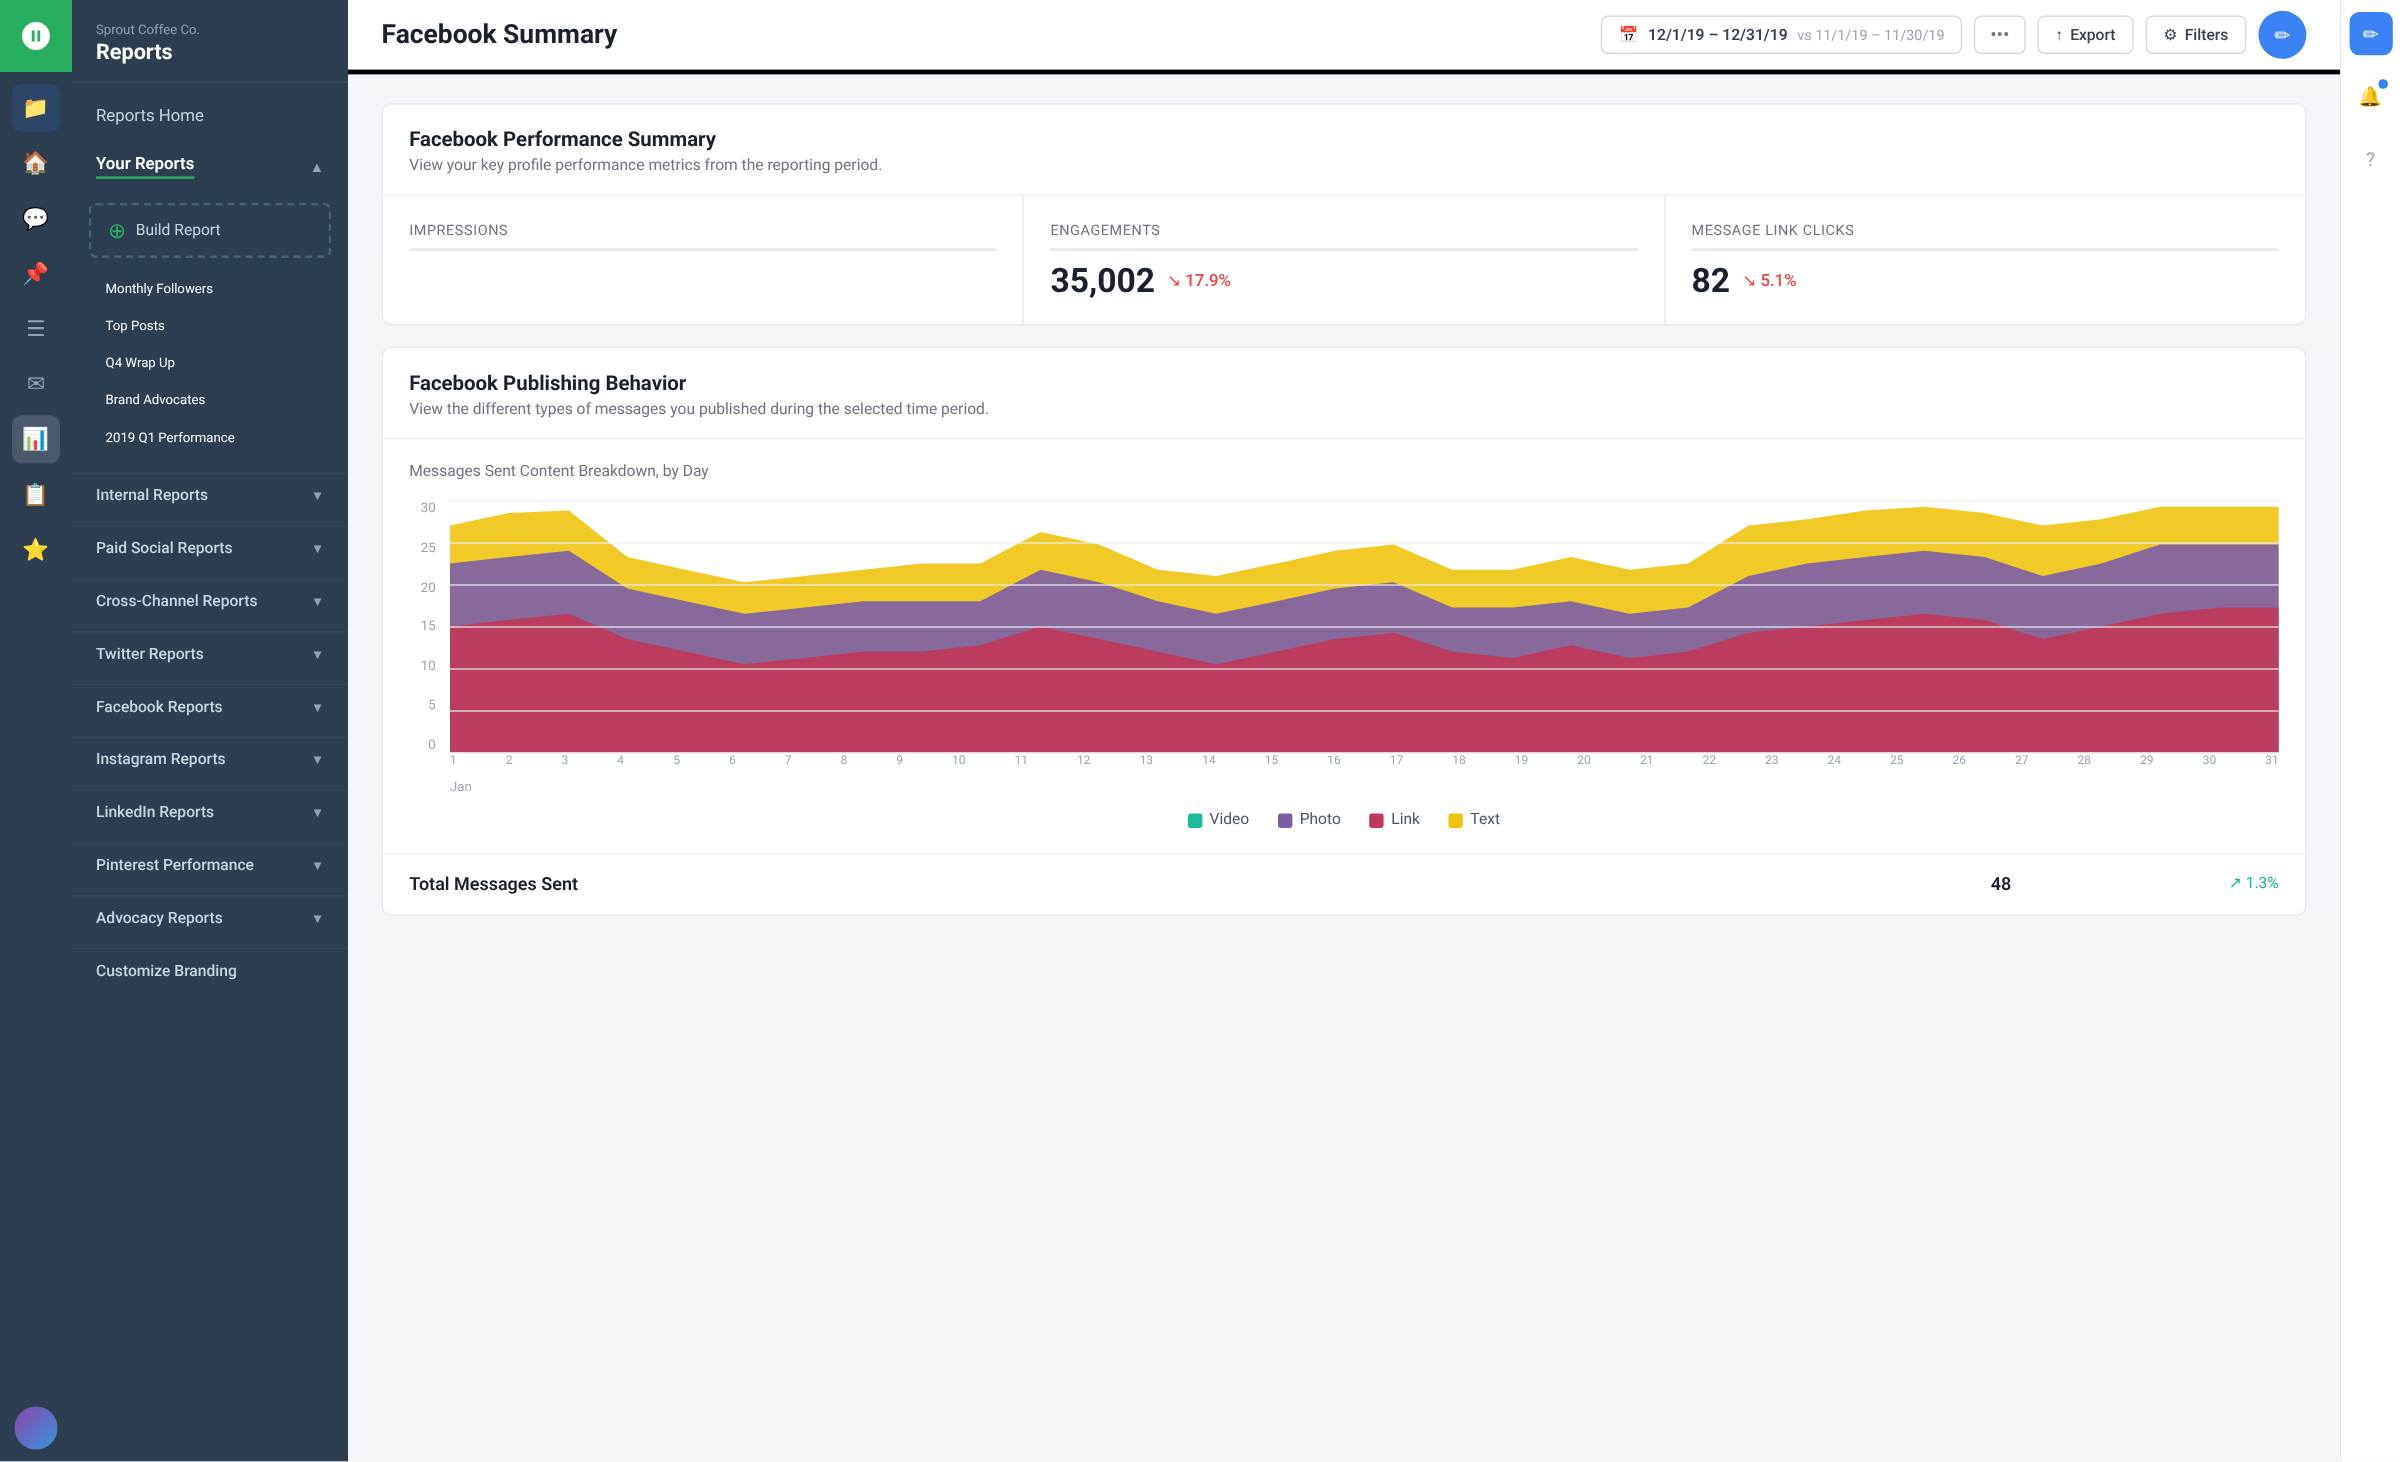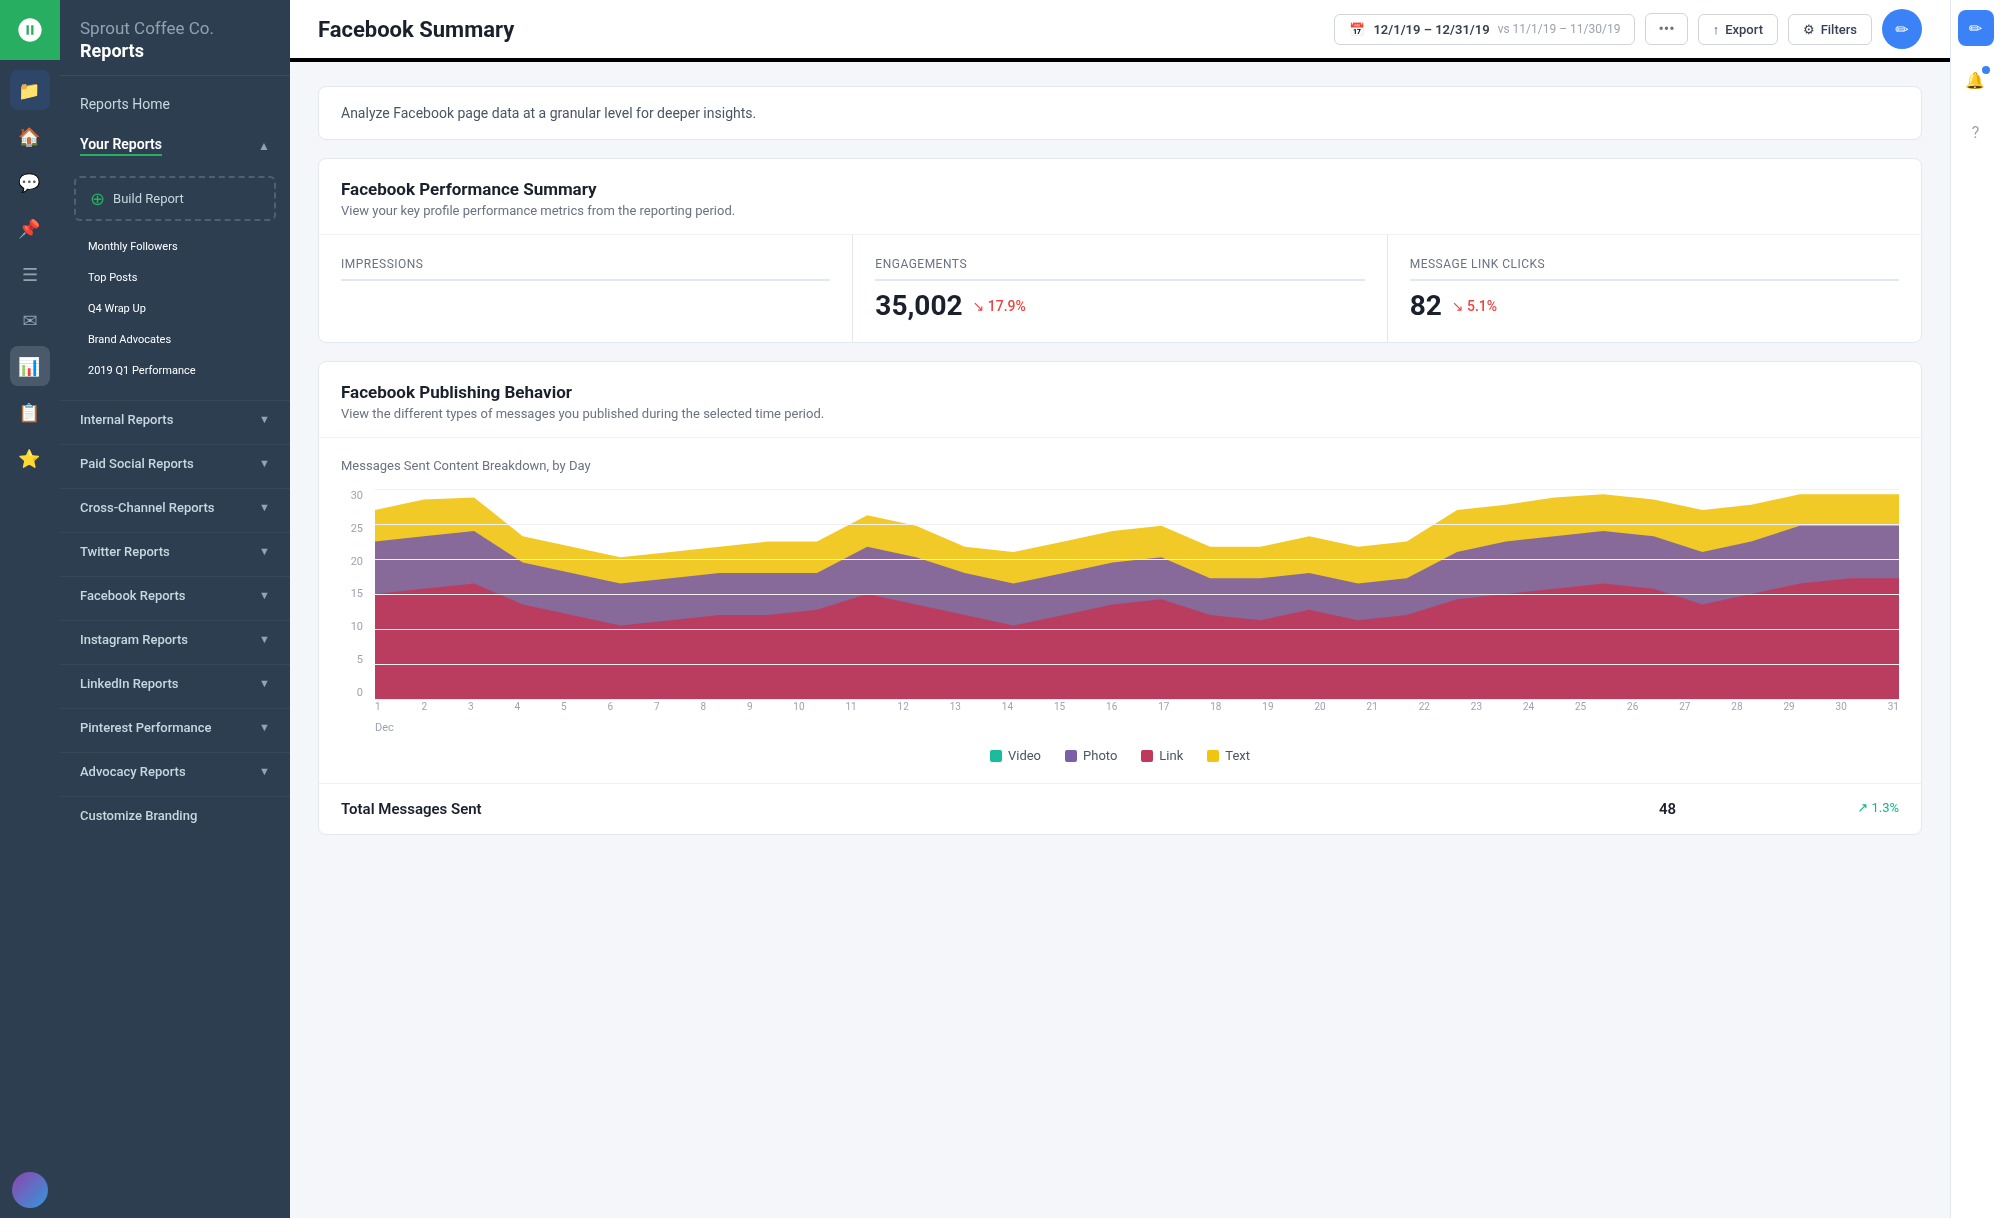--- a/index.html
+++ b/index.html
@@ -43,21 +43,21 @@
       display: flex;
       flex-direction: column;
       flex-shrink: 0;
       overflow-y: auto;
       padding-bottom: 20px;
     }
     .sidebar-header {
       padding: 18px 20px 14px;
       border-bottom: 1px solid rgba(255,255,255,0.08);
     }
-    .sidebar-company { color: #8fa3b1; font-size: 17px; margin-bottom: 2px; }
+    .sidebar-company { color: #8fa3b1; font-size: 11px; margin-bottom: 2px; }
     .sidebar-title { color: white; font-size: 18px; font-weight: 700; }
     .sidebar-nav { padding: 10px 0; }
     .sidebar-reports-home {
       padding: 10px 20px;
       color: #c8d6df;
       font-size: 14px;
       cursor: pointer;
       display: flex; align-items: center;
     }
     .sidebar-section {
@@ -347,23 +347,20 @@
         <span>⚙</span>
         <span>Filters</span>
       </div>
       <div class="btn-edit">
         <span>✏</span>
       </div>
     </div>
   </div>
 
   <div class="content">
-    <div class="info-banner">
-      <span>Analyze Facebook page data at a granular level for deeper insights.</span>
-    </div>
 
     <div class="card">
       <div class="card-header">
         <div class="card-title">Facebook Performance Summary</div>
         <div class="card-subtitle">View your key profile performance metrics from the reporting period.</div>
       </div>
       <div class="metrics-row">
         <div class="metric-cell">
           <div class="metric-label">Impressions</div>
         </div>
@@ -447,21 +444,21 @@
             <span class="chart-x-label">24</span>
             <span class="chart-x-label">25</span>
             <span class="chart-x-label">26</span>
             <span class="chart-x-label">27</span>
             <span class="chart-x-label">28</span>
             <span class="chart-x-label">29</span>
             <span class="chart-x-label">30</span>
             <span class="chart-x-label">31</span>
           </div>
         </div>
-        <div style="font-size: 11px; color: #9ca3af; margin-top: -8px; padding-left: 34px;">Dec</div>
+        <div style="font-size: 11px; color: #9ca3af; margin-top: -8px; padding-left: 34px;">Jan</div>
         <div class="chart-legend">
           <div class="legend-item">
             <div class="legend-dot" style="background:#1abc9c;"></div>
             <span>Video</span>
           </div>
           <div class="legend-item">
             <div class="legend-dot" style="background:#7b5ea7;"></div>
             <span>Photo</span>
           </div>
           <div class="legend-item">

